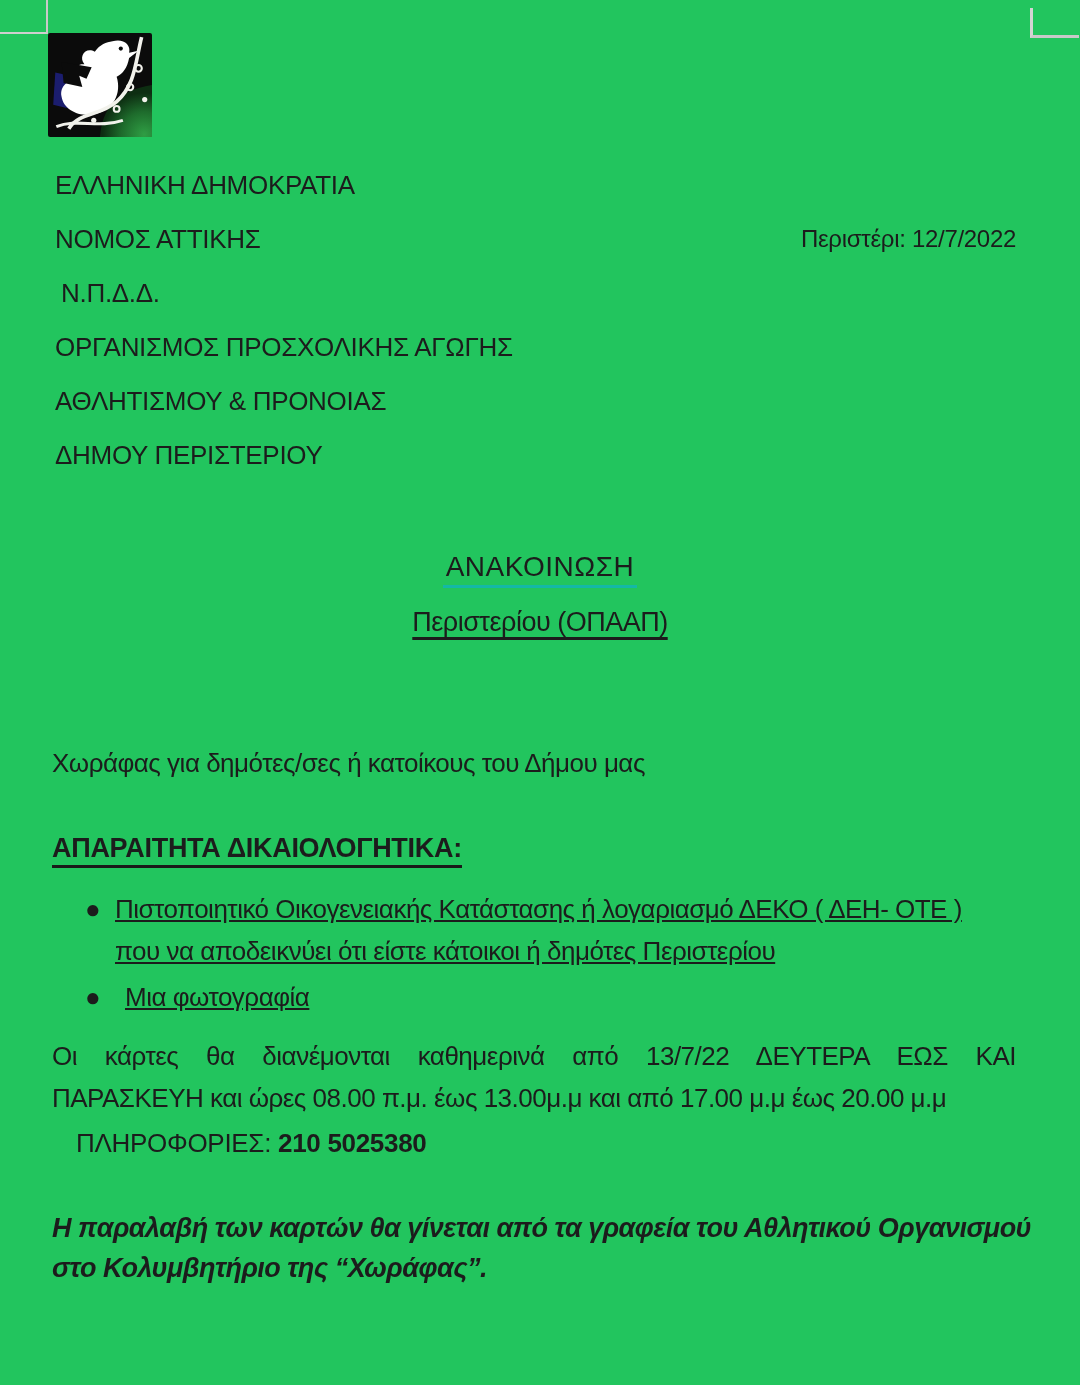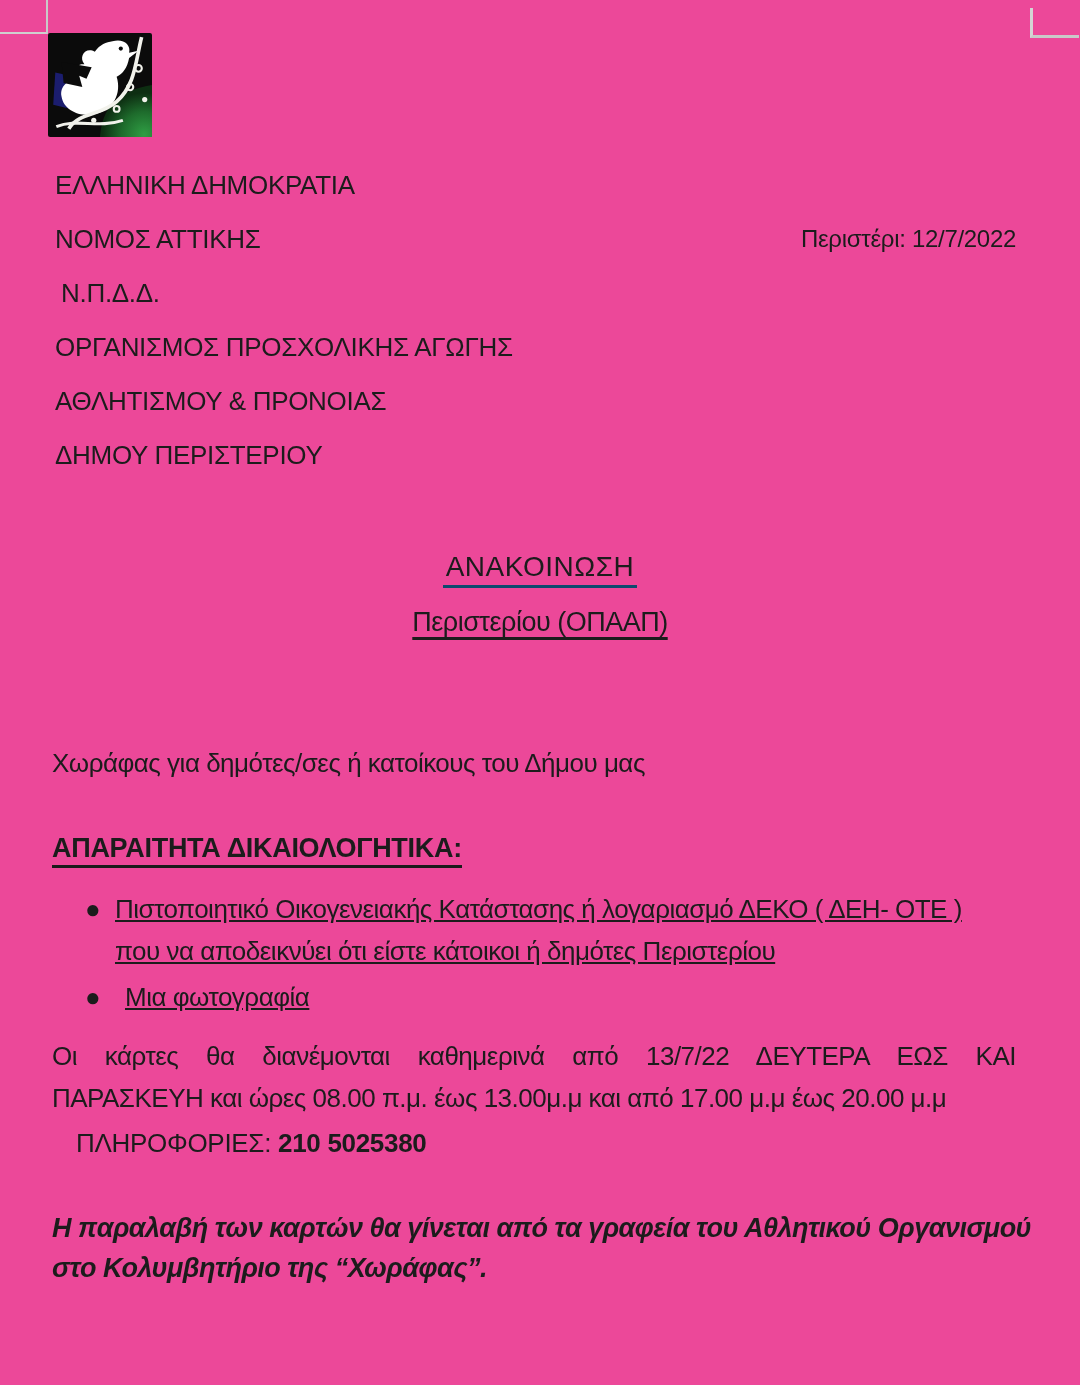--- a/index.html
+++ b/index.html
@@ -1,20 +1,20 @@
 <!DOCTYPE html>
 <html><head>
 <meta charset="utf-8">
 <style>
   html,body{margin:0;padding:0;background:#e8e8e8;}
   .page{
     position:relative;
     width:1080px;height:1385px;
     margin:0 auto;
-    background:#ec4899;
+    background:#22c55e;
     overflow:hidden;
     font-family:"Liberation Sans","DejaVu Sans",sans-serif;
     color:#1c1c1c;
   }
   .abs{position:absolute;}
   .nowrap{white-space:nowrap;}
   .just{text-align:justify;text-align-last:justify;}
 
   
   .corner-tl{left:0;top:0;width:46px;height:32px;border-right:2px solid #c9c9c9;border-bottom:2px solid #cfcfcf;}
@@ -23,21 +23,21 @@
   .logo{left:48px;top:33px;width:104px;height:104px;}
   .logo svg{display:block;width:100%;height:100%;}
 
   .header-block{left:55px;top:158px;font-size:26px;letter-spacing:-0.3px;}
   .header-block .hline{height:54px;line-height:54px;}
   .header-block .hline:nth-child(3){padding-left:6px;}
 
   .date-line{top:212px;right:64px;font-size:24px;height:54px;line-height:54px;letter-spacing:-0.3px;}
 
   .title-wrap{left:0;top:551px;width:1080px;text-align:center;font-size:28px;letter-spacing:0.5px;}
-  .title-wrap .title-underline{border-bottom:3px solid #0c4a6e;padding:0 3px 3px 3px;}
+  .title-wrap .title-underline{border-bottom:3px solid #14b8a6;padding:0 3px 3px 3px;}
 
   .subtitle-wrap{left:58px;top:600px;width:964px;text-align:center;font-size:27px;line-height:44px;letter-spacing:-0.5px;}
   .subtitle-wrap .u{text-decoration:underline;text-decoration-thickness:2.5px;text-underline-offset:6px;}
 
   .body-text{font-size:26px;letter-spacing:-0.5px;line-height:42px;}
   .intro{left:52px;top:742px;width:964px;}
   .schedule{left:52px;top:1035px;width:964px;}
 
   .docs-heading{left:52px;top:833px;font-size:27px;font-weight:bold;letter-spacing:-0.3px;}
   .docs-heading .hu{border-bottom:3px solid #1a1a1a;padding-bottom:2px;}

